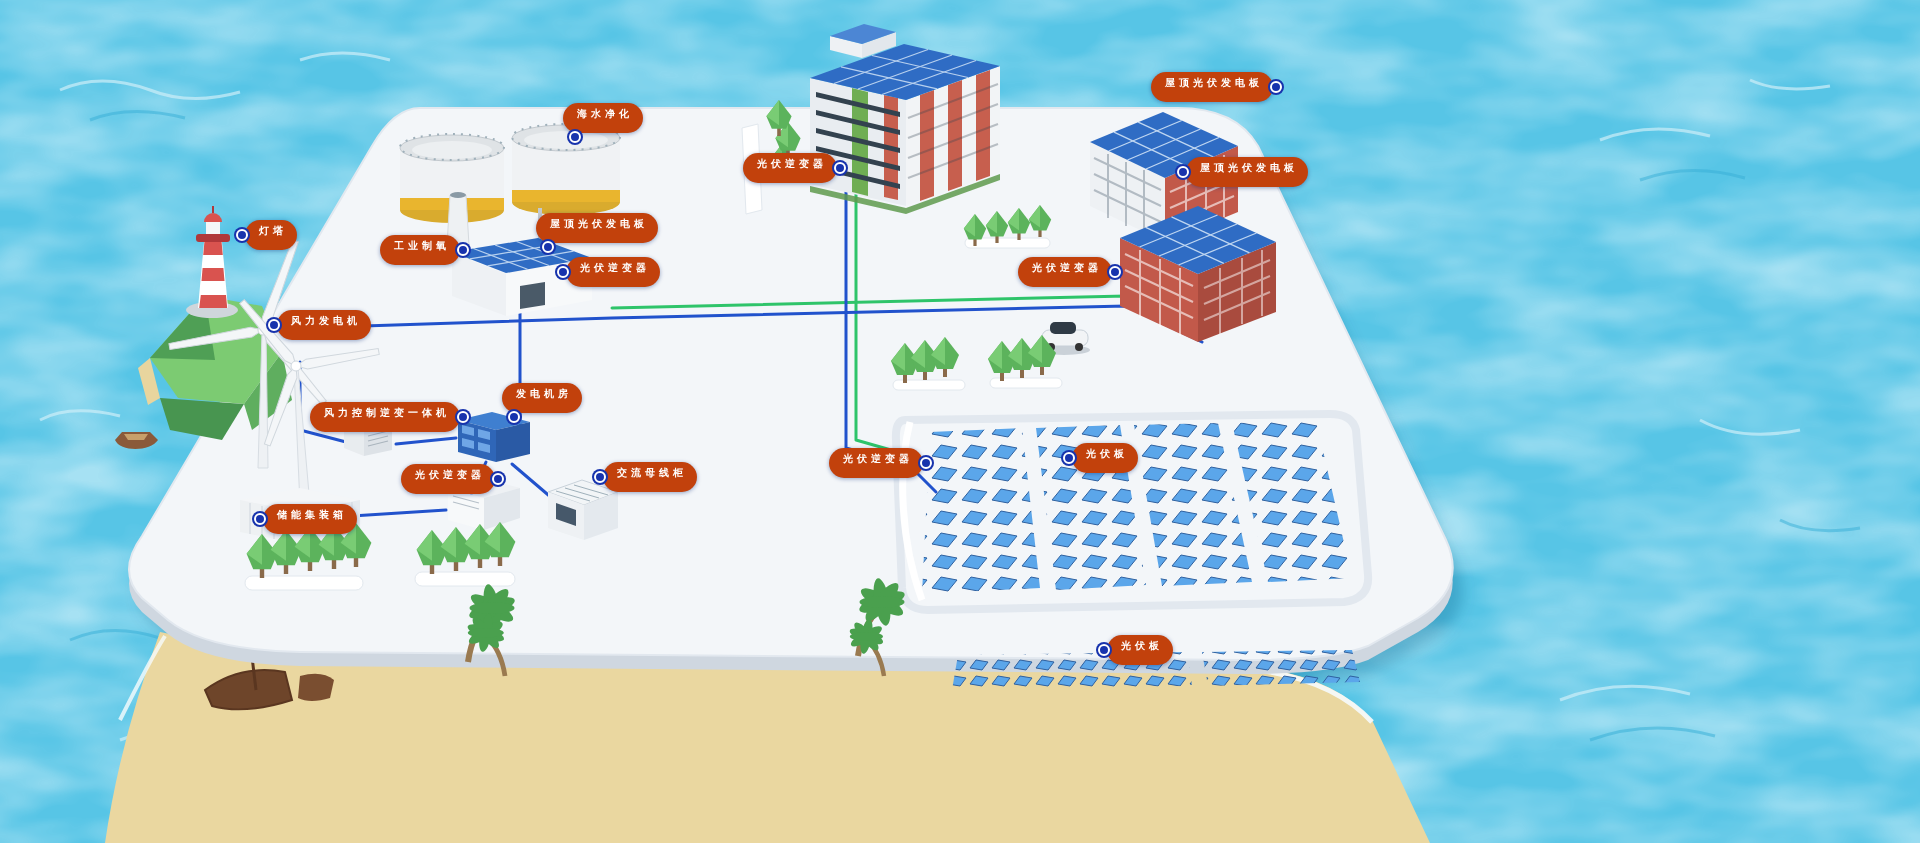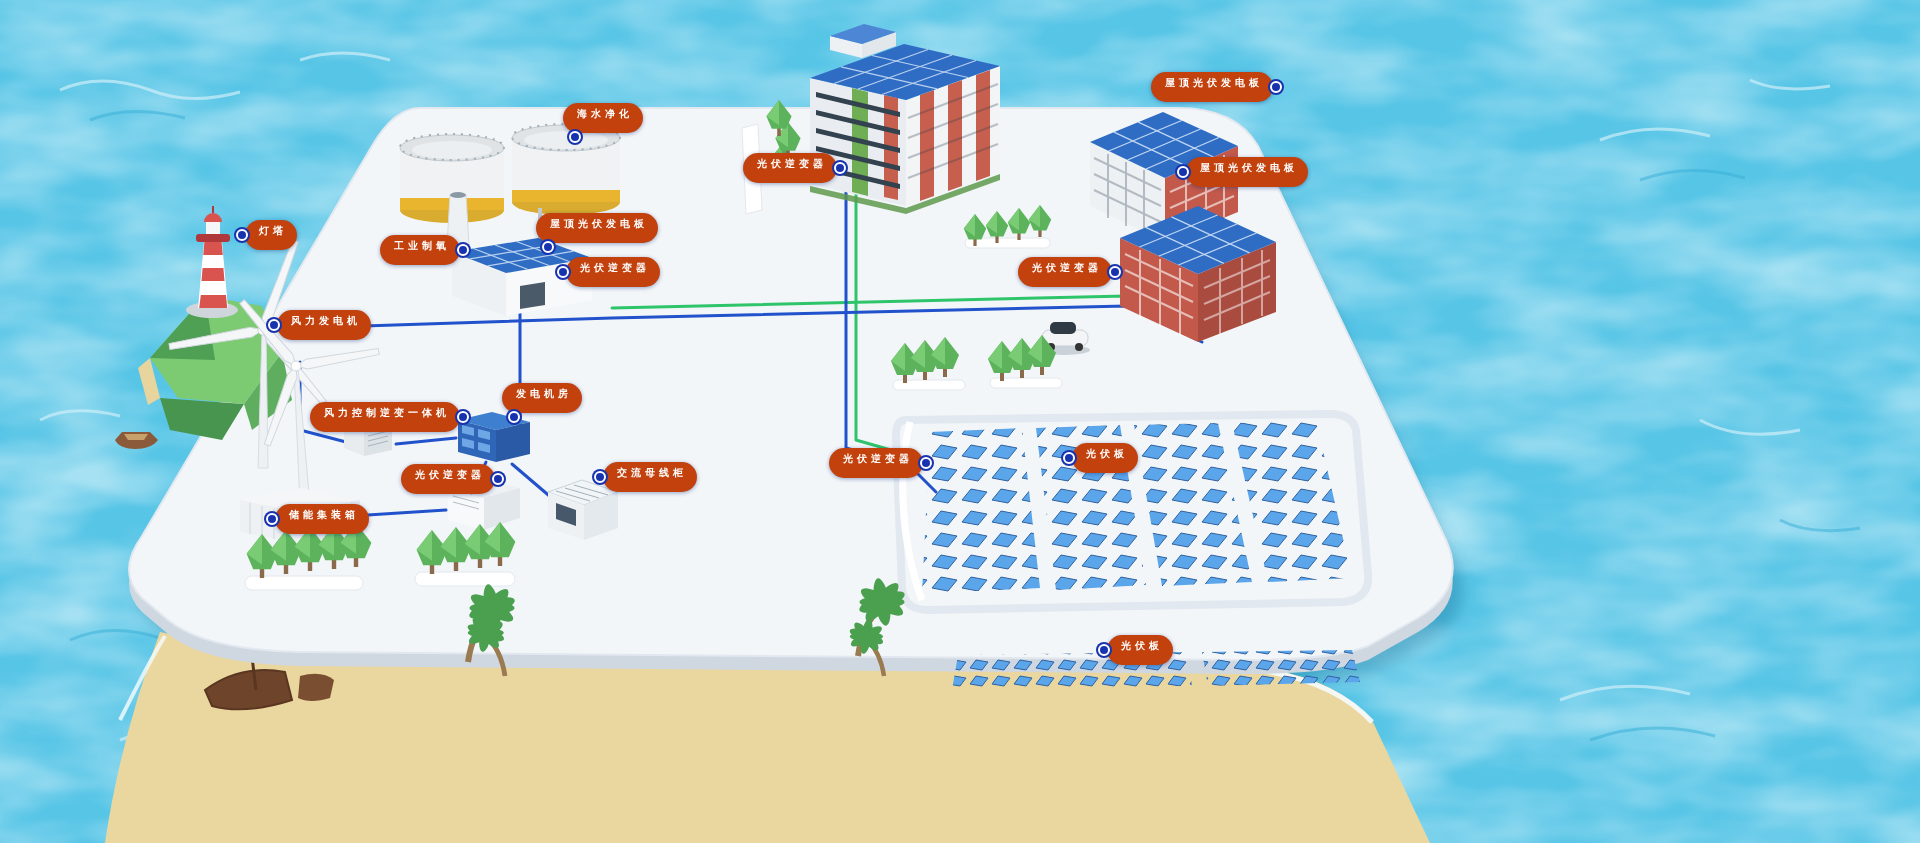--- a/index.html
+++ b/index.html
@@ -478,21 +478,21 @@
   <span class="pill-text">交流母线柜</span>
 </div>
 <div class="pill" style="left:876px;top:463px">
   <span class="dot dot-r"></span>
   <span class="pill-text">光伏逆变器</span>
 </div>
 <div class="pill" style="left:1105px;top:458px">
   <span class="dot dot-l"></span>
   <span class="pill-text">光伏板</span>
 </div>
-<div class="pill" style="left:322px;top:519px">
+<div class="pill" style="left:310px;top:519px">
   <span class="dot dot-l"></span>
   <span class="pill-text">储能集装箱</span>
 </div>
 <div class="pill" style="left:1140px;top:650px">
   <span class="dot dot-l"></span>
   <span class="pill-text">光伏板</span>
 </div>
 
 </div>
 

